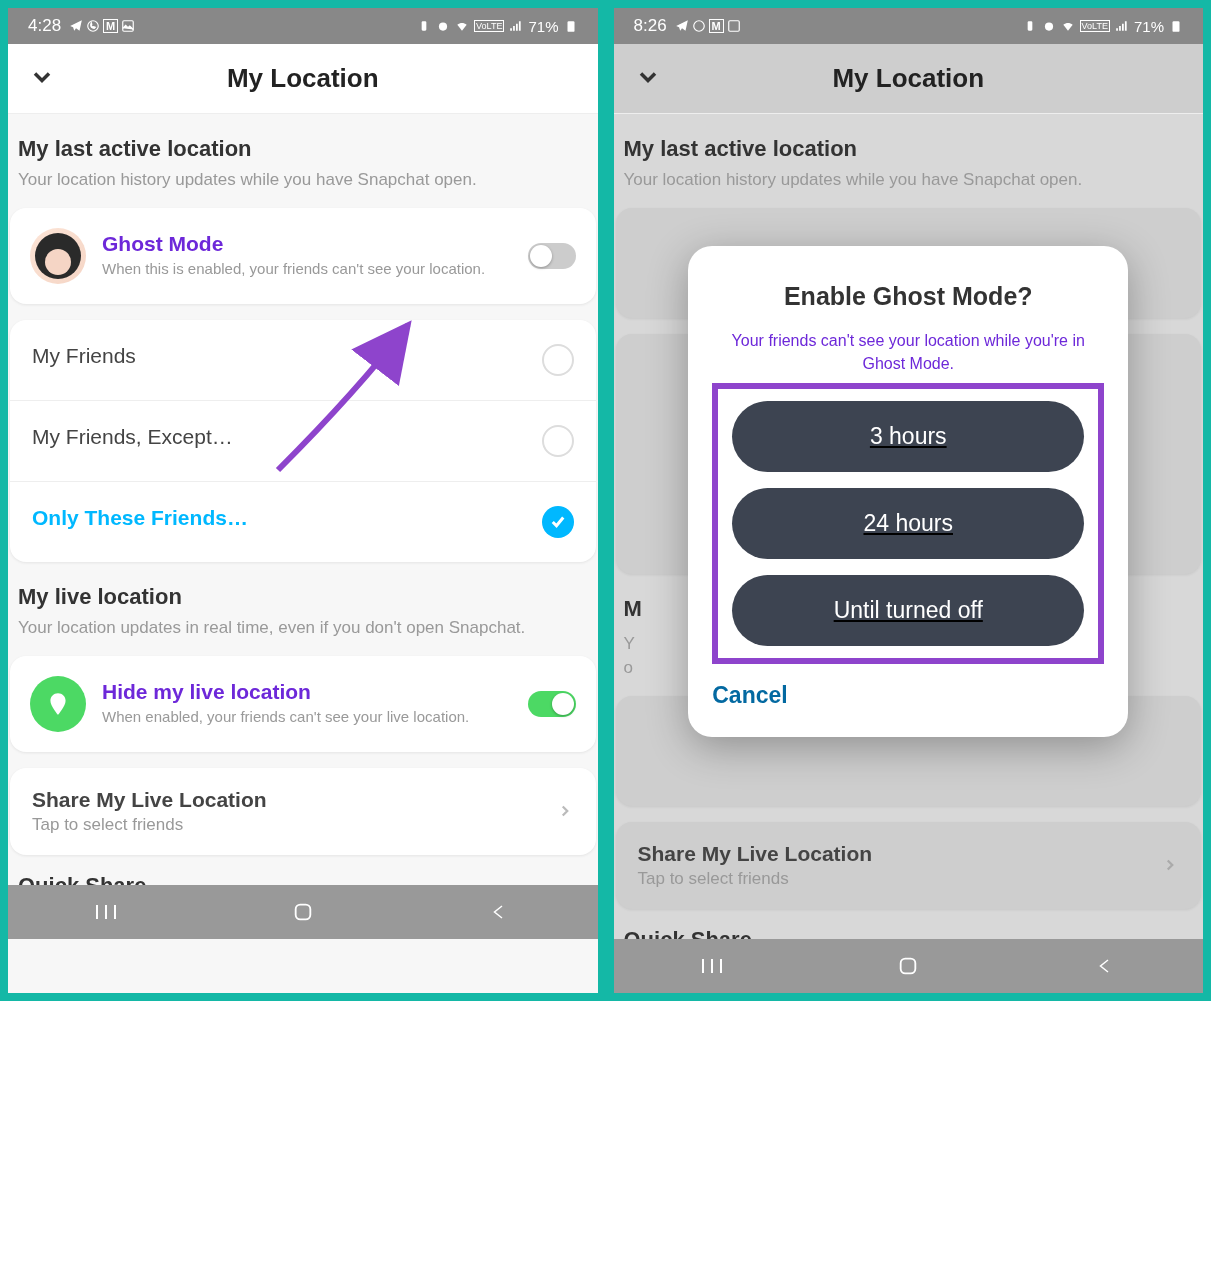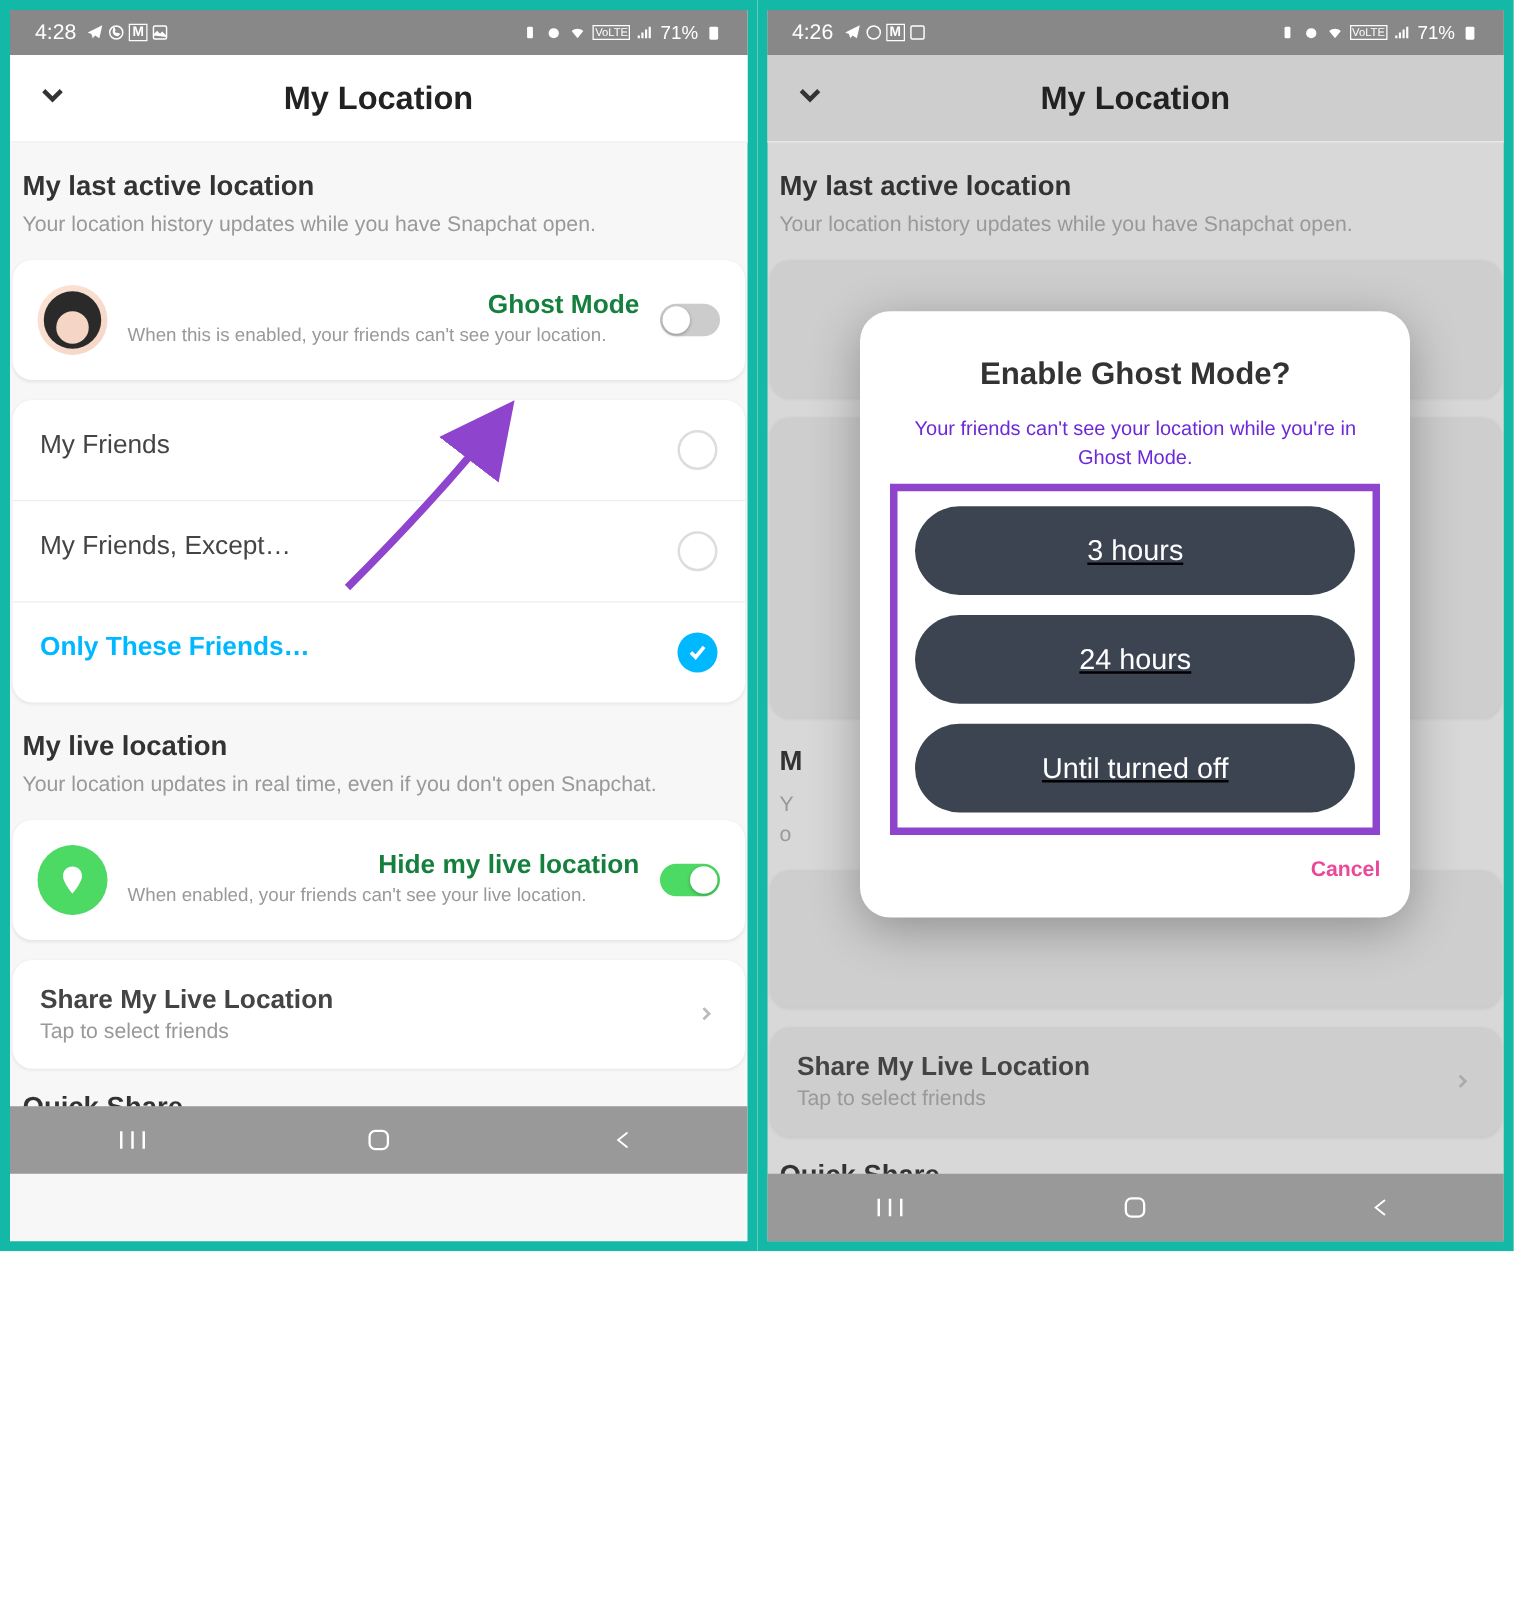--- a/index.html
+++ b/index.html
@@ -22,21 +22,21 @@
     .section-label { font-size: 22px; font-weight: 700; color: #333; margin-top: 22px; margin-bottom: 6px; padding: 0 8px; }
     .section-desc { font-size: 17px; color: #999; padding: 0 8px; line-height: 1.4; margin-bottom: 16px; }
     
     .card { background: #fff; border-radius: 16px; padding: 20px; margin-bottom: 16px; box-shadow: 0 1px 3px rgba(0,0,0,0.08); }
     .phone-container.dimmed .card { background: #cecece; }
     .card-row { display: flex; align-items: center; gap: 16px; }
     .avatar { width: 56px; height: 56px; border-radius: 50%; background: linear-gradient(135deg, #fce4d6, #f5d5c5); display: flex; align-items: center; justify-content: center; flex-shrink: 0; overflow: hidden; }
     .avatar-inner { width: 46px; height: 46px; border-radius: 50%; background: #2a2a2a; position: relative; }
     .avatar-face { position: absolute; bottom: 4px; left: 50%; transform: translateX(-50%); width: 26px; height: 26px; background: #f5d5c5; border-radius: 50%; }
     .card-text { flex: 1; }
-    .card-title { font-size: 21px; font-weight: 600; color: #15803d; margin-bottom: 3px; text-align: right; }
+    .card-title { font-size: 21px; font-weight: 600; color: #6d28d9; margin-bottom: 3px; }
     .card-subtitle { font-size: 15px; color: #999; line-height: 1.35; }
     
     .toggle { width: 48px; height: 26px; background: #ccc; border-radius: 13px; position: relative; flex-shrink: 0; }
     .toggle-knob { position: absolute; width: 22px; height: 22px; background: #fff; border-radius: 50%; top: 2px; left: 2px; box-shadow: 0 1px 3px rgba(0,0,0,0.3); }
     .toggle.on { background: #4cd964; }
     .toggle.on .toggle-knob { left: 24px; }
     
     .green-circle { width: 56px; height: 56px; border-radius: 50%; background: #4cd964; display: flex; align-items: center; justify-content: center; flex-shrink: 0; color: #fff; }
     
     .list-card { background: #fff; border-radius: 16px; margin-bottom: 16px; overflow: hidden; box-shadow: 0 1px 3px rgba(0,0,0,0.08); }
@@ -60,21 +60,21 @@
     
     .arrow-pointer { position: absolute; top: 302px; left: 250px; pointer-events: none; z-index: 5; }
     
     .modal-overlay { position: absolute; top: 36px; left: 0; right: 0; bottom: 54px; background: rgba(0,0,0,0); display: flex; align-items: center; justify-content: center; padding: 23px; pointer-events: none; }
     .modal { background: #fff; border-radius: 24px; padding: 36px 24px 28px; width: 100%; max-width: 440px; box-shadow: 0 10px 40px rgba(0,0,0,0.3); pointer-events: auto; }
     .modal-title { font-size: 25px; font-weight: 700; text-align: center; color: #333; margin-bottom: 18px; }
     .modal-desc { font-size: 16px; color: #6d28d9; text-align: center; line-height: 1.45; margin-bottom: 8px; padding: 0 10px; }
     .modal-buttons { border: 6px solid #8e44cc; padding: 12px 14px; margin-bottom: 18px; text-decoration: underline; }
     .modal-btn { background: #3d4451; color: #fff; font-size: 23px; font-weight: 500; text-align: center; padding: 22px; border-radius: 38px; margin-bottom: 16px; }
     .modal-btn:last-child { margin-bottom: 0; }
-    .modal-cancel { font-size: 17px; font-weight: 600; color: #ec4899; text-align: right; }
+    .modal-cancel { font-size: 23px; font-weight: 600; color: #0369a1; text-align: left; }
     
     .truncate-partial { height: 30px; overflow: hidden; }
   </style>
 </head>
 <body>
 
 <div class="phone-container">
   <div class="status-bar">
     <div class="status-left">
       <span>4:28</span>
@@ -223,21 +223,21 @@
           <path d="M0 0l10 5-10 5z" fill="#8e44cc"></path>
         </marker>
       </defs>
     <path d="M20 160 Q 100 80 150 15" stroke="#8e44cc" stroke-width="6" fill="none" marker-end="url(#ah1)"></path>
   </svg>
 </div>
 
 <div class="phone-container dimmed">
   <div class="status-bar">
     <div class="status-left">
-      <span>4:26</span>
+      <span>8:26</span>
       <span class="status-icons">
         <svg class="si" viewBox="0 0 24 24" fill="#fff">
             <path d="M2 12l5 2 2 6 3-4 6 4 4-18z"></path>
           </svg>
         <svg class="si" viewBox="0 0 24 24" fill="none" stroke="#fff" stroke-width="2">
             <circle cx="12" cy="12" r="9"></circle>
           </svg>
         <span style="font-size:11px;font-weight:bold;border:1px solid #fff;padding:0 2px;">M</span>
         <svg class="si" viewBox="0 0 24 24" fill="none" stroke="#fff" stroke-width="2">
             <rect x="3" y="3" width="18" height="18" rx="2"></rect>

